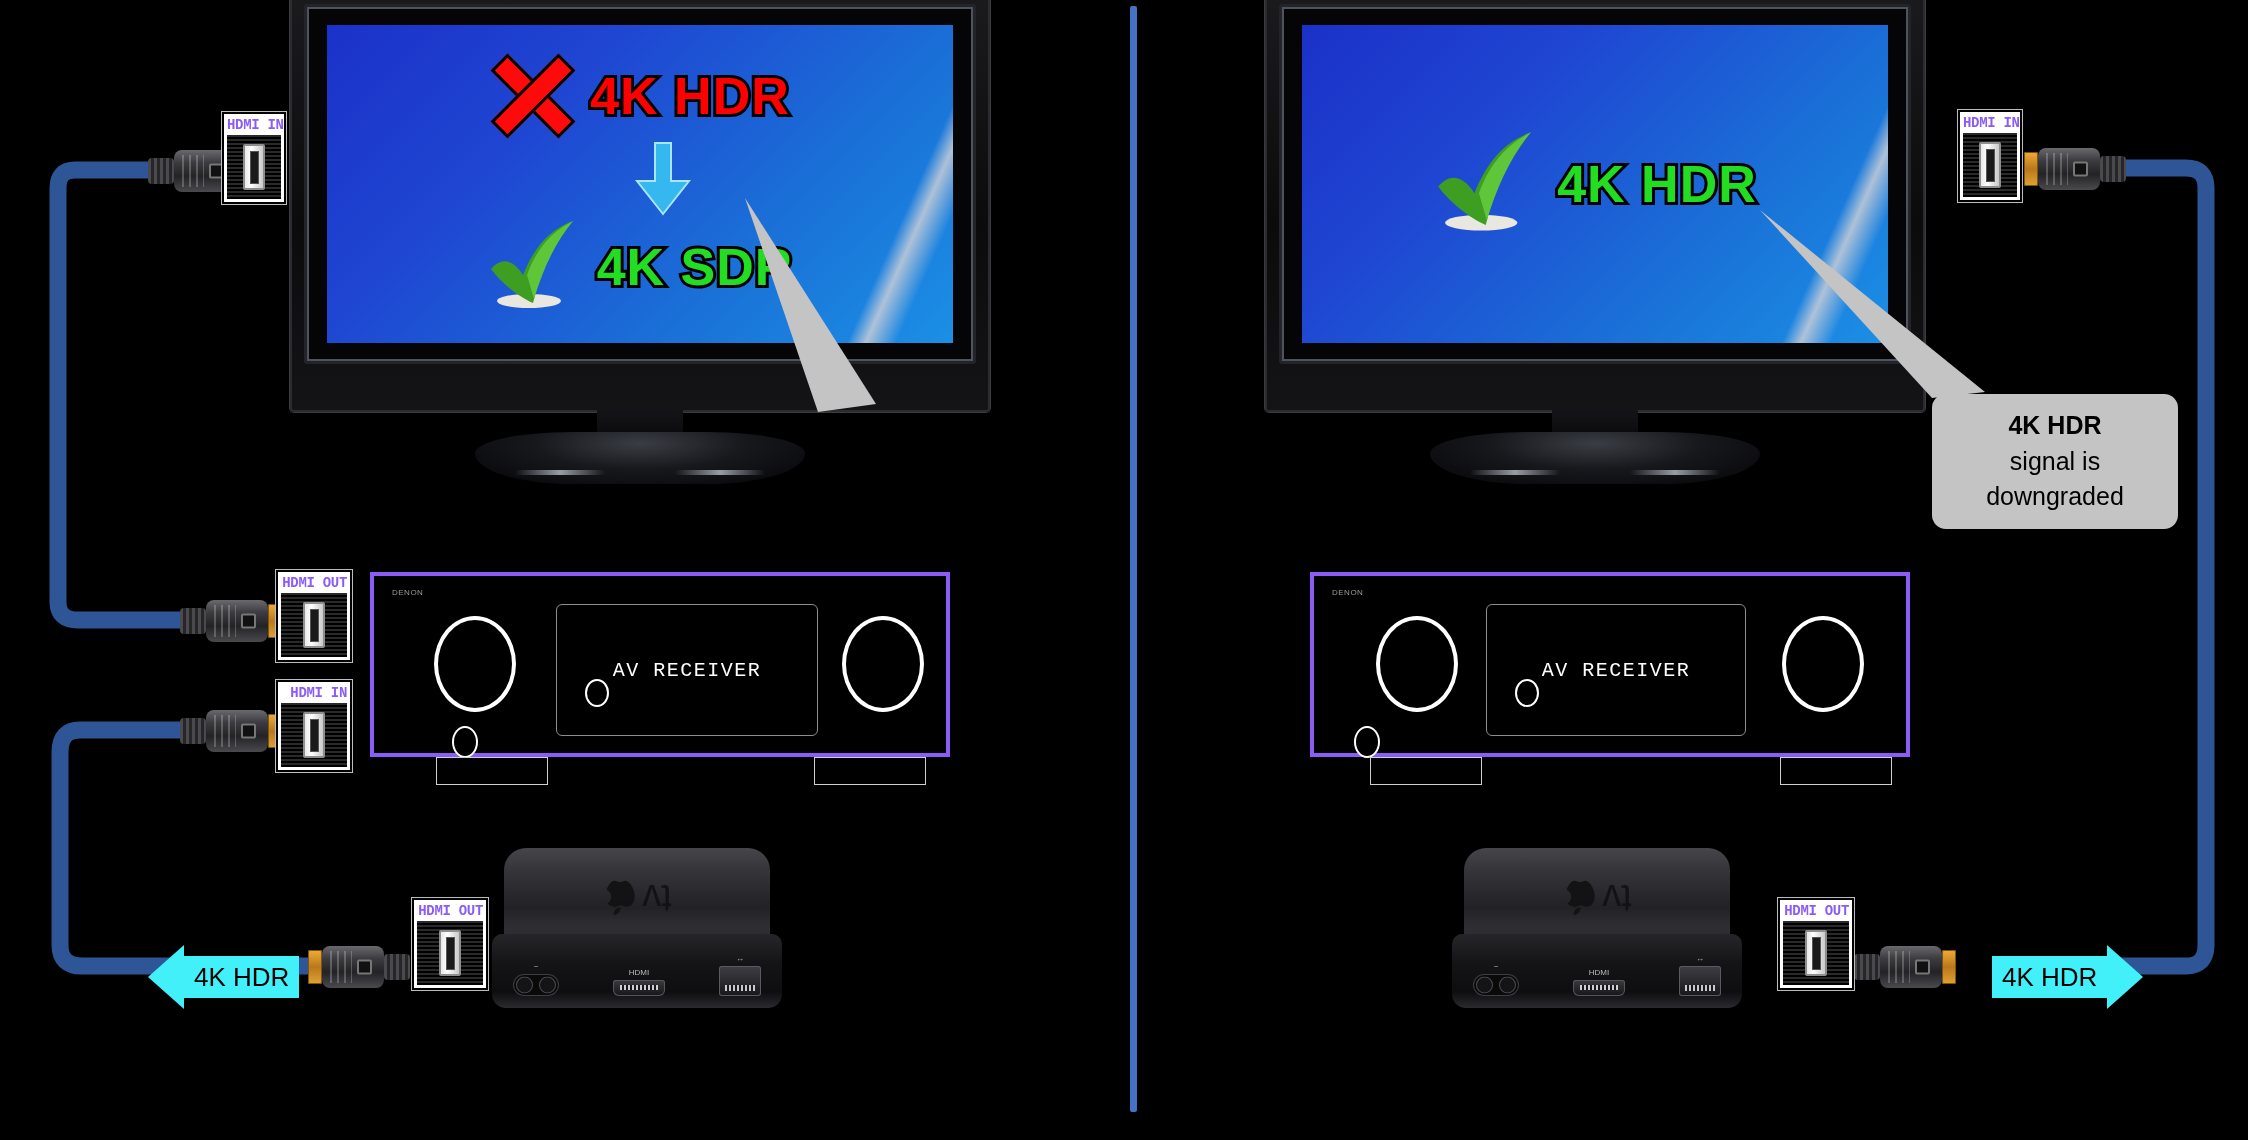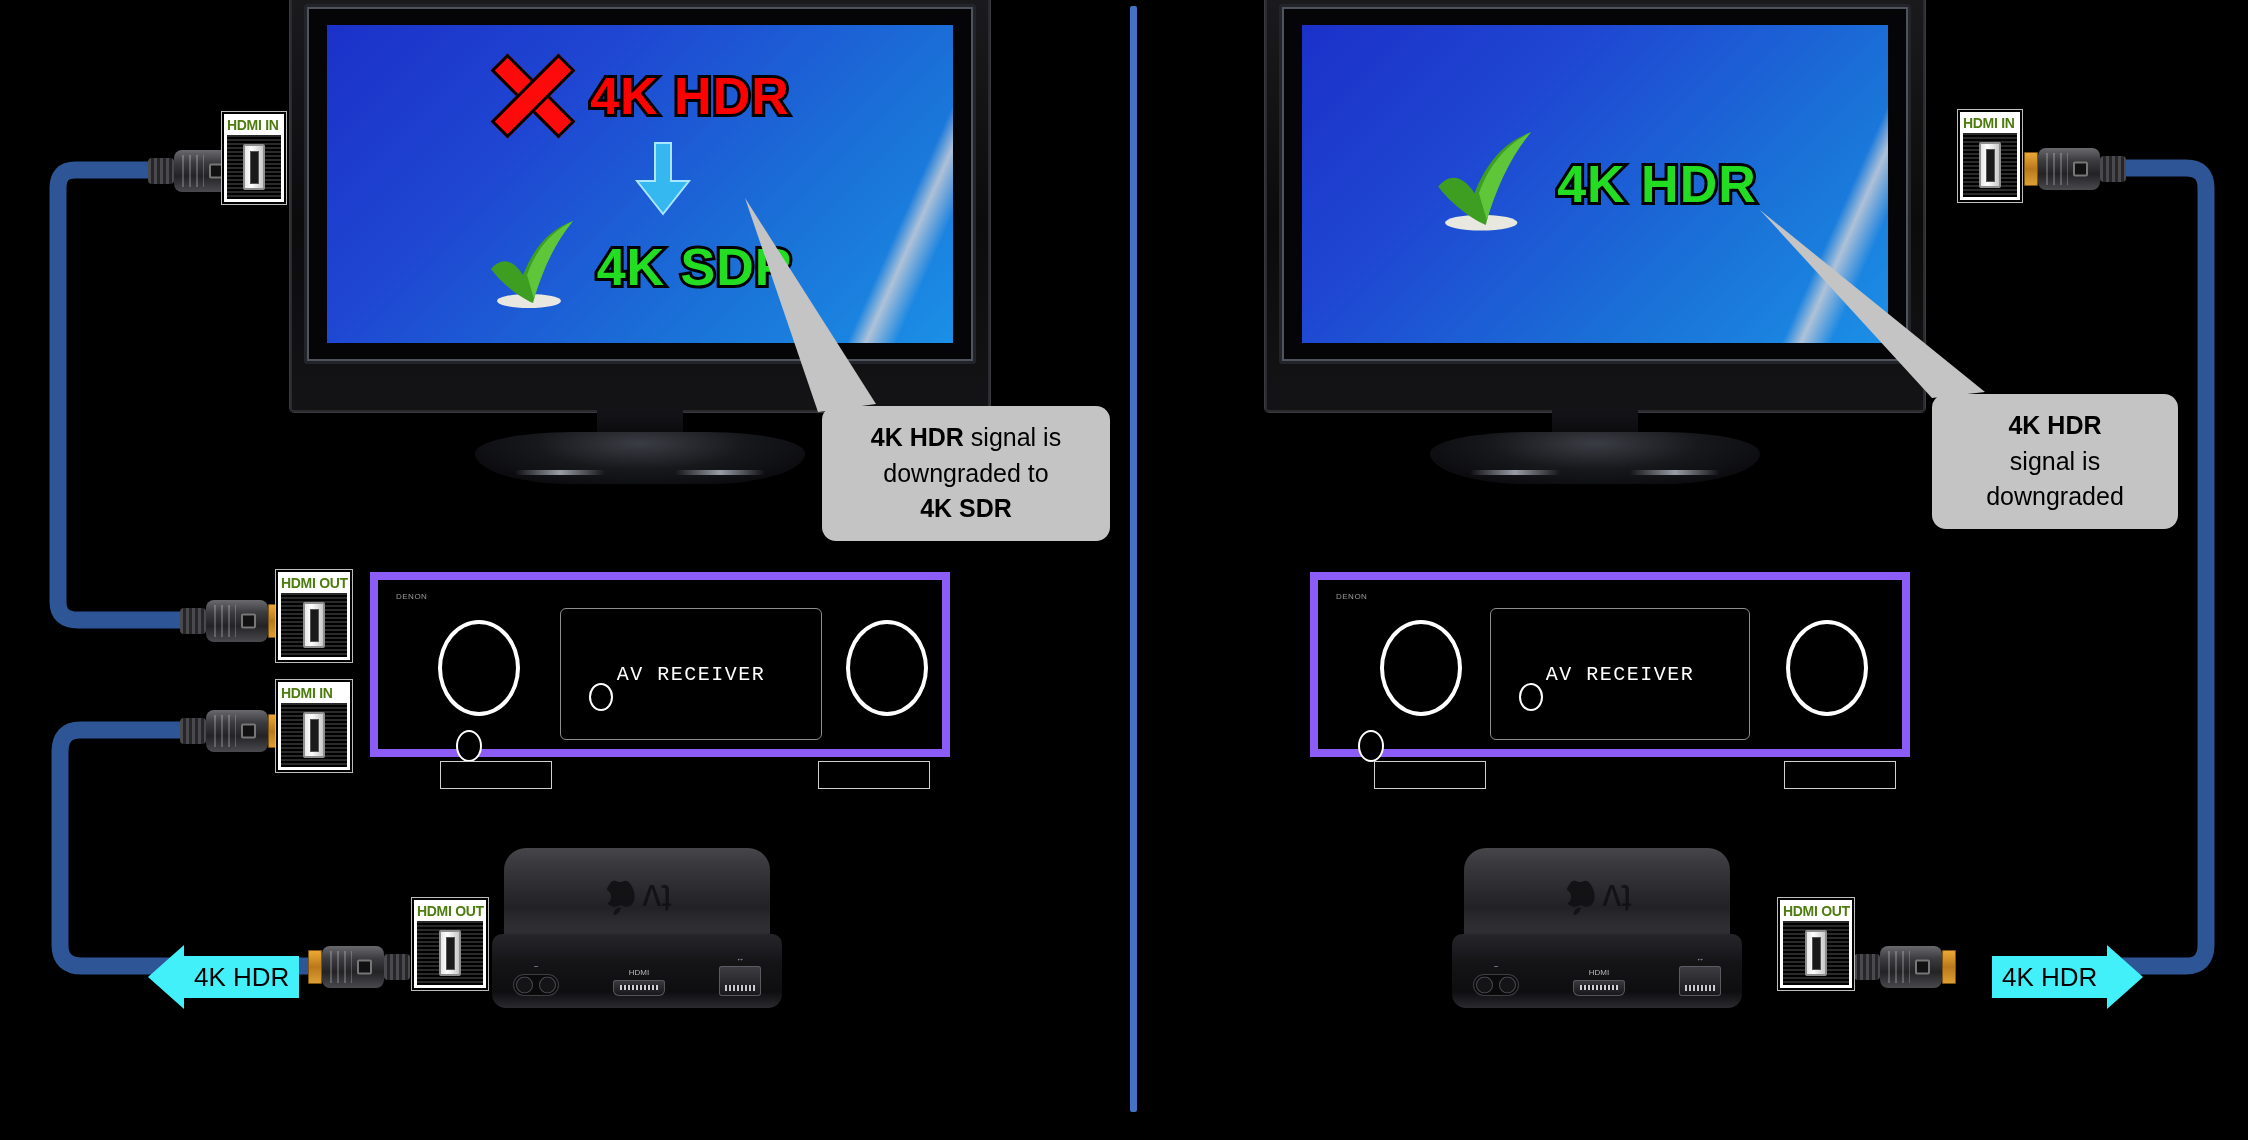--- a/index.html
+++ b/index.html
@@ -171,27 +171,27 @@
     background: #ffffff;
     border: 2px solid #000;
     box-sizing: border-box;
     padding: 3px;
     box-shadow: 0 0 0 1px #bdbdbd;
     z-index: 6;
   }
   .port-label {
     font-size: 14px;
     font-weight: bold;
-    color: #4d7c0f;
-    text-align: left;
+    color: #8b5cf6;
+    text-align: right;
     background: #fff;
     line-height: 16px;
     letter-spacing: -.3px;
     white-space: nowrap;
-    font-family: Liberation Sans, sans-serif;
+    font-family: Liberation Mono, monospace;
   }
   .port-socket {
     margin-top: 2px;
     height: 64px;
     background:
       repeating-linear-gradient(0deg, #000 0 2px, #2a2a2a 2px 4px),
       repeating-linear-gradient(90deg, #000 0 2px, #333 2px 4px);
     display: flex;
     align-items: center;
     justify-content: center;
@@ -248,21 +248,21 @@
   .plug .strain {
     width: 26px; height: 26px;
     background: repeating-linear-gradient(90deg, #4a4a4e 0 3px, #262629 3px 6px);
     border-radius: 4px;
   }
   .plug.flip { flex-direction: row-reverse; }
 
   
   .receiver {
     position: absolute;
-    border: 8px solid #8b5cf6;
+    border: 4px solid #8b5cf6;
     background: #000;
     box-sizing: border-box;
   }
   .rcv-brand {
     position: absolute;
     left: 18px; top: 12px;
     font-size: 8px;
     color: #9a9a9a;
     letter-spacing: .5px;
     font-family: "Liberation Sans", sans-serif;
@@ -506,27 +506,20 @@
     <div class="port-socket">
       <div class="port-hole"></div>
     </div>
   </div>
   <div class="plug" style="left:148px; top:150px;">
     <div class="strain"></div>
       <div class="barrel"></div>
       <div class="gold"></div>
   </div>
 
-  <div class="callout" style="left:822px; top:406px; width:288px;">
-    <div>
-      <b>4K HDR</b><span> signal is</span>
-    </div>
-    <div>downgraded to</div>
-    <div><b>4K SDR</b></div>
-  </div>
   <svg class="cable-svg" viewBox="0 0 2248 1140">
     <path d="M 745 198 L 876 404 L 818 412 Z" fill="#c4c4c4"></path>
   </svg>
 
   <div class="receiver" style="left:370px; top:572px; width:580px; height:185px;">
     <div class="rcv-brand">DENON</div>
     <div class="rcv-knob" style="left:60px; top:40px; width:74px; height:88px;"></div>
     <div class="rcv-smallknob" style="left:78px; top:150px; width:22px; height:28px;"></div>
     <div class="rcv-display" style="left:182px; top:28px; width:260px; height:130px;">
       <span class="rcv-display-text">AV RECEIVER</span>

